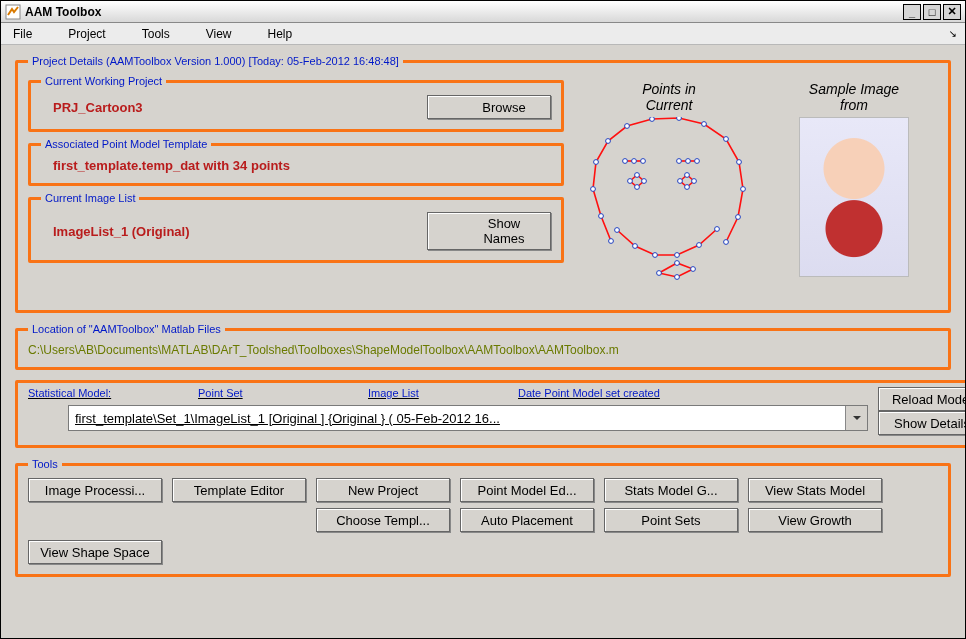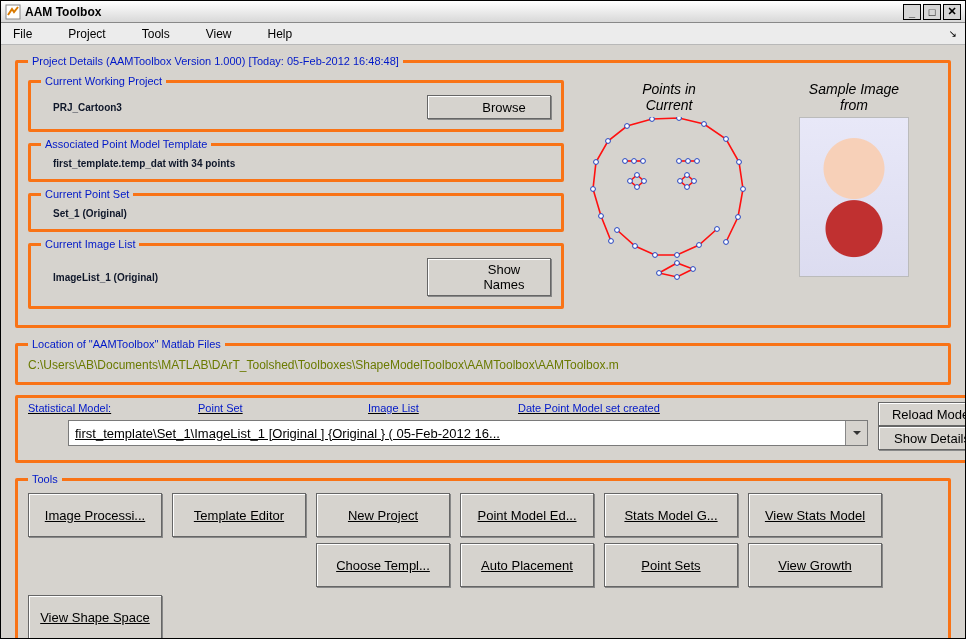--- a/index.html
+++ b/index.html
@@ -68,32 +68,32 @@
   margin: 0 0 10px 0;
   padding: 8px 10px 10px 10px;
 }
 fieldset.inner { margin-bottom: 6px; }
 legend {
   color: #0018C8;
   font-size: 11px;
   padding: 0 4px;
 }
 .row { display: flex; align-items: center; gap: 8px; }
-.valtext { font-weight: bold; font-size: 10px; color:#0f172a;padding-left:12px; }
+.valtext { font-weight: bold; font-size: 13px; color:#b91c1c;padding-left:12px; }
 .btn {
   background: #D6D3CE;
   border: 1px solid #666;
   box-shadow: inset 1px 1px 0 #fff, 1px 1px 0 #888;
   padding: 3px 10px;
   font-size: 13px;
   cursor: pointer;
   min-height: 24px;
 }
 .btn.wide { width: 124px; text-align:center;padding-left:40px; }
-.btn.tool { width: 134px; height:44px; white-space:nowrap; overflow:hidden; text-overflow:ellipsis;text-decoration:underline; }
+.btn.tool { width: 134px; height:24px; white-space:nowrap; overflow:hidden; text-overflow:ellipsis; }
 .twocol { display: flex; gap: 10px; }
 .leftcol { width: 536px; }
 .rightcol { flex:1; display:flex; gap:20px; align-items:flex-start; padding-top:6px; }
 .caption { text-align:center; font-style: italic; font-size: 14px; margin-bottom:4px; white-space:pre-line; }
 .smiley-box { width: 190px; text-align:center; }
 .sample-box { width: 140px; text-align:center; }
 .sample-img {
   width: 110px; height: 160px;
   margin: 0 auto;
   border: 1px solid #bbb;
@@ -169,26 +169,20 @@
             <legend>Current Working Project</legend>
             <div class="row">
               <span class="valtext" style="flex:1">PRJ_Cartoon3</span>
               <button class="btn wide">Browse</button>
             </div>
           </fieldset>
           <fieldset class="inner">
             <legend>Associated Point Model Template</legend>
             <div class="row">
                 <span class="valtext">first_template.temp_dat    with 34 points</span>
-              </div>
-          </fieldset>
-          <fieldset class="inner">
-            <legend>Current Point Set</legend>
-            <div class="row">
-                <span class="valtext">Set_1 (Original)</span>
               </div>
           </fieldset>
           <fieldset class="inner">
             <legend>Current Image List</legend>
             <div class="row">
               <span class="valtext" style="flex:1">ImageList_1 (Original)</span>
               <button class="btn wide">Show Names</button>
             </div>
           </fieldset>
         </div>

